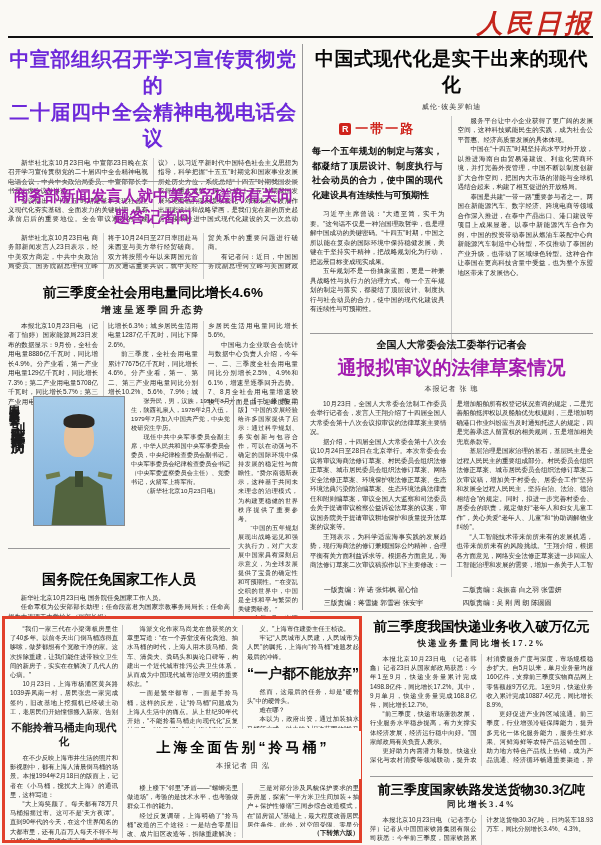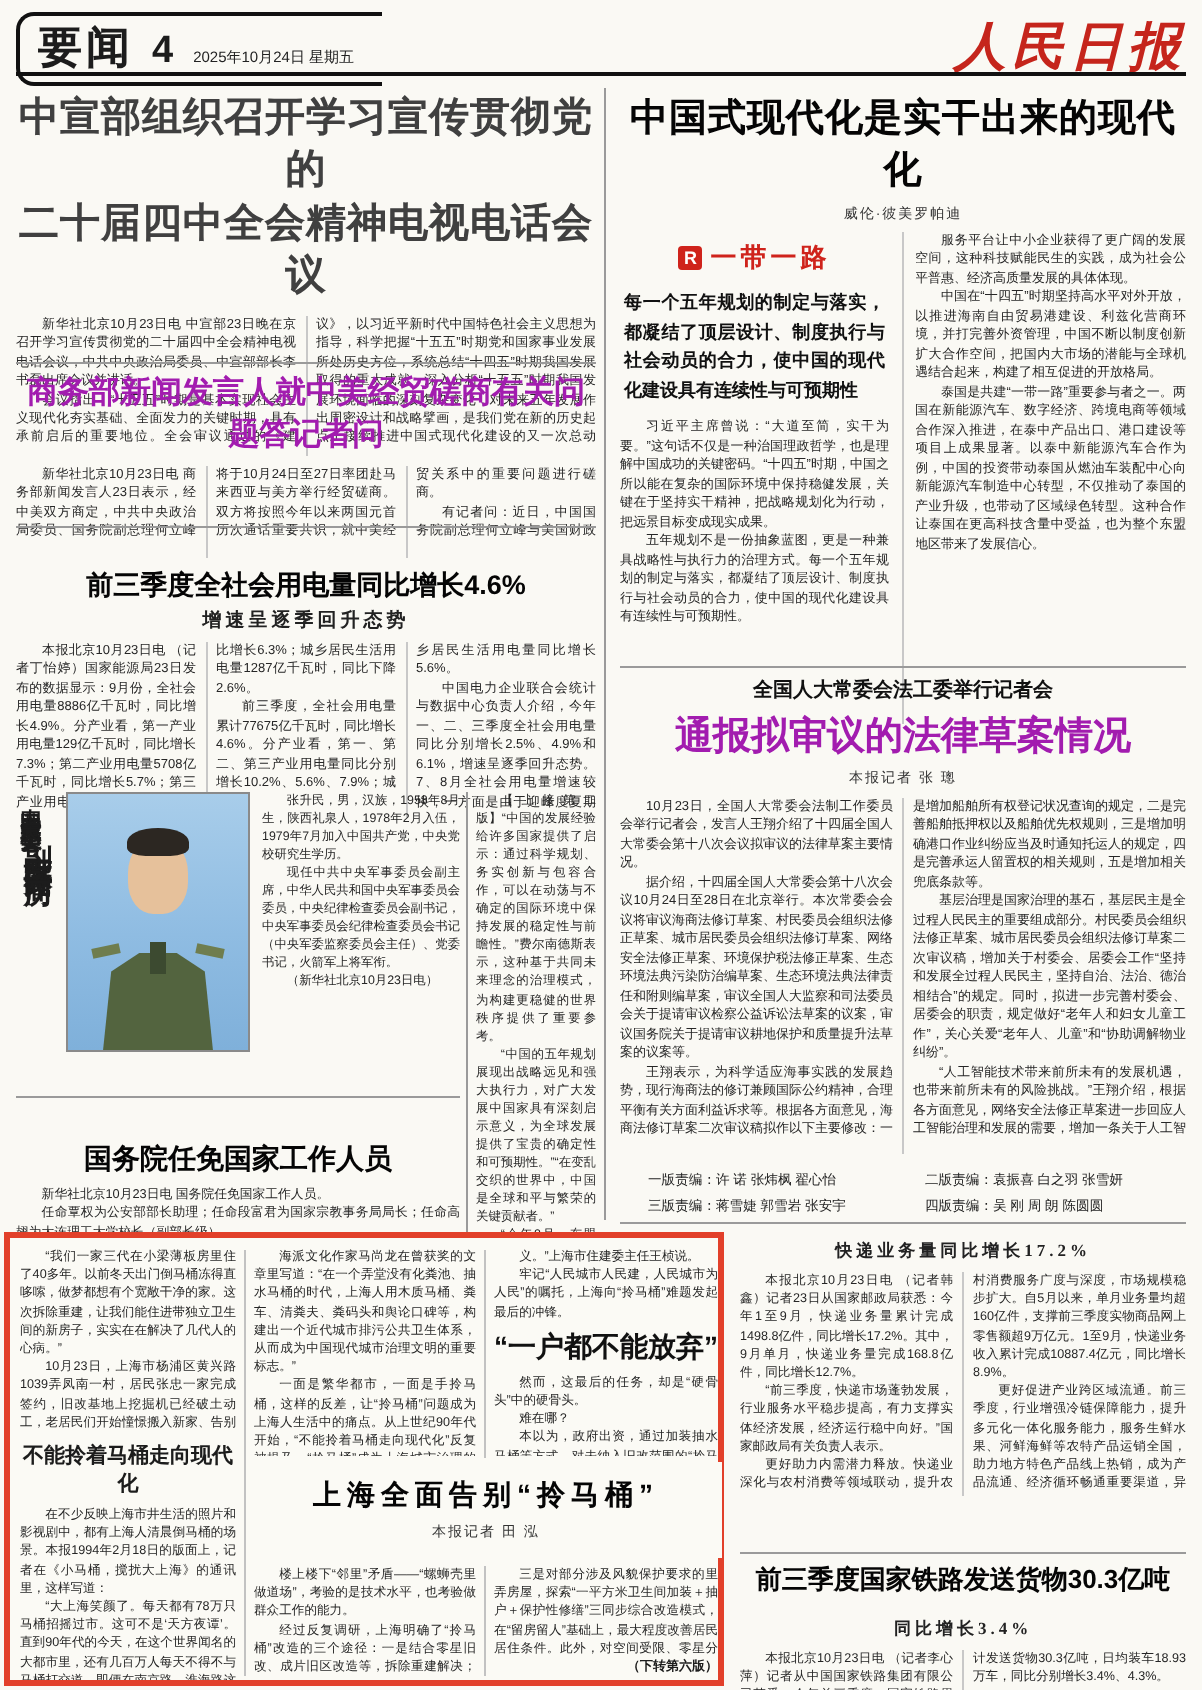--- a/index.html
+++ b/index.html
@@ -11,21 +11,21 @@
           border-radius:9px 0 0 9px;padding:1px 14px 2px 9px;}
   .secname{font-size:22px;font-weight:900;letter-spacing:2px;}
   .secnum{font-size:19px;font-weight:900;margin-left:9px;}
   .dateline{font-size:7.5px;color:#222;margin-left:10px;}
   .masthead{font-family:"Liberation Serif",serif;font-style:italic;font-weight:bold;
             color:#c5251c;font-size:26px;letter-spacing:3px;white-space:nowrap;}
   .hrule{background:#111;}
   .grule{background:#9a9a9a;}
   .lrule{background:#c2c2c2;}
   
-  .h-xl{font-size:20px;font-weight:900;text-align:center;line-height:1.32;letter-spacing:.5px;color:#404040;}
+  .h-xl{font-size:20px;font-weight:900;text-align:center;line-height:1.32;letter-spacing:.5px;color:#6d28d9;}
   .h-lg{font-size:19px;font-weight:900;text-align:center;letter-spacing:.5px;color:#050505;}
   .h-md{font-size:15.5px;font-weight:900;text-align:center;color:#a21caf;}
   .h-sm{font-size:13.5px;font-weight:900;text-align:center;color:#050505;}
   .kicker{font-size:10px;font-weight:700;text-align:center;color:#111;}
   .subtitle{font-family:"Liberation Serif",serif;font-size:9.5px;font-weight:600;
             text-align:center;letter-spacing:2px;color:#222;}
   .byline{font-size:7px;text-align:center;color:#333;letter-spacing:1px;}
   
   .bodytext{font-size:6.5px;line-height:1.46;text-align:justify;overflow:hidden;color:#262626;}
   .bodytext p{margin:0;text-indent:2em;}
@@ -62,27 +62,20 @@
   .t-kicker{font-size:10.5px;font-weight:900;text-align:center;margin:5px 0 4px;}
   .t-title{font-size:14px;font-weight:900;text-align:center;letter-spacing:3px;color:#050505;}
   .jump{font-size:6.5px;font-weight:700;text-align:right;margin-top:2px;}
   .small-note{font-size:6.3px;}
 </style>
 </head>
 <body>
 
 <div class="page">
 
-  <div class="abs" style="left:8px;top:6px;">
-    <div class="secbox">
-      <span class="secname">要闻</span>
-      <span class="secnum">4</span>
-      <span class="dateline">2025年10月24日 星期五</span>
-    </div>
-  </div>
   <div class="abs masthead" style="right:8px;top:6px;">人民日报</div>
   <div class="abs hrule" style="left:8px;top:36px;width:585px;height:2px;"></div>
 
   <div class="abs grule" style="left:302px;top:44px;width:1px;height:566px;"></div>
 
   <div class="abs" style="left:8px;top:46px;width:290px;">
     <div class="h-xl">
       <div>中宣部组织召开学习宣传贯彻党的</div>
       <div>二十届四中全会精神电视电话会议</div>
     </div>
@@ -242,31 +235,32 @@
       </div>
     <div class="abs" style="left:242px;top:164px;width:112px;height:55px;overflow:hidden;">
       <div class="bodytext small-note" style="height:44px;">
           <p>三是对部分涉及风貌保护要求的里弄房屋，探索“一平方米卫生间加装＋抽户＋保护性修缮”三同步综合改造模式，在“留房留人”基础上，最大程度改善居民居住条件。此外，对空间受限、零星分布的点位，因地制宜采取增设卫生设施等托底保障方式。</p>
         </div>
       <div class="jump">（下转第六版）</div>
     </div>
   </div>
 
   <div class="abs" style="left:370px;top:618px;width:223px;">
+    <div class="h-sm">前三季度我国快递业务收入破万亿元</div>
     <div class="subtitle" style="font-size:8.5px;margin-top:2px;">快递业务量同比增长17.2%</div>
     <div class="bodytext cols2" style="height:112px;margin-top:4px;font-size:6.3px;">
         <p>本报北京10月23日电 （记者韩鑫）记者23日从国家邮政局获悉：今年1至9月，快递业务量累计完成1498.8亿件，同比增长17.2%。其中，9月单月，快递业务量完成168.8亿件，同比增长12.7%。</p>
         <p>“前三季度，快递市场蓬勃发展，行业服务水平稳步提高，有力支撑实体经济发展，经济运行稳中向好。”国家邮政局有关负责人表示。</p>
         <p>更好助力内需潜力释放。快递业深化与农村消费等领域联动，提升农村消费服务广度与深度，市场规模稳步扩大。自5月以来，单月业务量均超160亿件，支撑前三季度实物商品网上零售额超9万亿元。1至9月，快递业务收入累计完成10887.4亿元，同比增长8.9%。</p>
         <p>更好促进产业跨区域流通。前三季度，行业增强冷链保障能力，提升多元化一体化服务能力，服务生鲜水果、河鲜海鲜等农特产品运销全国，助力地方特色产品线上热销，成为产品流通、经济循环畅通重要渠道，异地业务量占比较去年同期提升1个百分点左右。</p>
       </div>
   </div>
   <div class="abs grule" style="left:370px;top:776px;width:223px;height:1px;"></div>
 
   <div class="abs" style="left:370px;top:781px;width:223px;">
     <div class="h-sm" style="font-size:13px;">前三季度国家铁路发送货物30.3亿吨</div>
-    <div class="subtitle" style="font-size:8.5px;margin-top:10px;">同比增长3.4%</div>
+    <div class="subtitle" style="font-size:8.5px;margin-top:0;">同比增长3.4%</div>
     <div class="bodytext cols2" style="height:34px;margin-top:4px;font-size:6.3px;">
         <p>本报北京10月23日电 （记者李心萍）记者从中国国家铁路集团有限公司获悉：今年前三季度，国家铁路累计发送货物30.3亿吨，日均装车18.93万车，同比分别增长3.4%、4.3%。</p>
       </div>
   </div>
 
 </div>
 
 </body></html>

